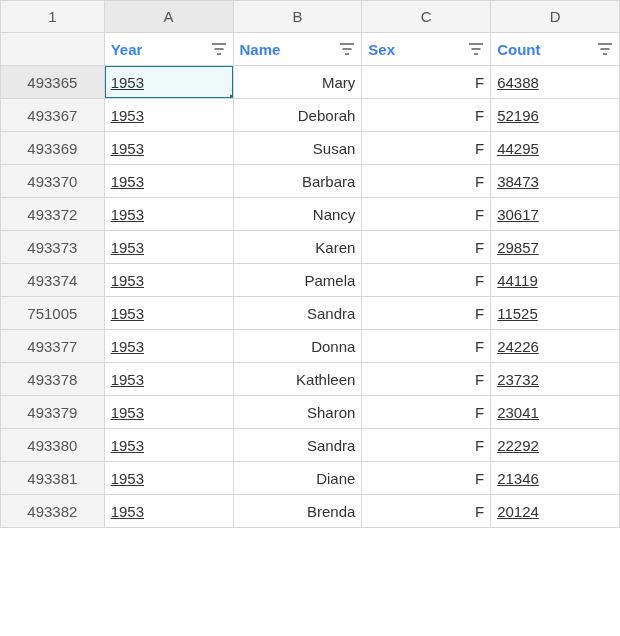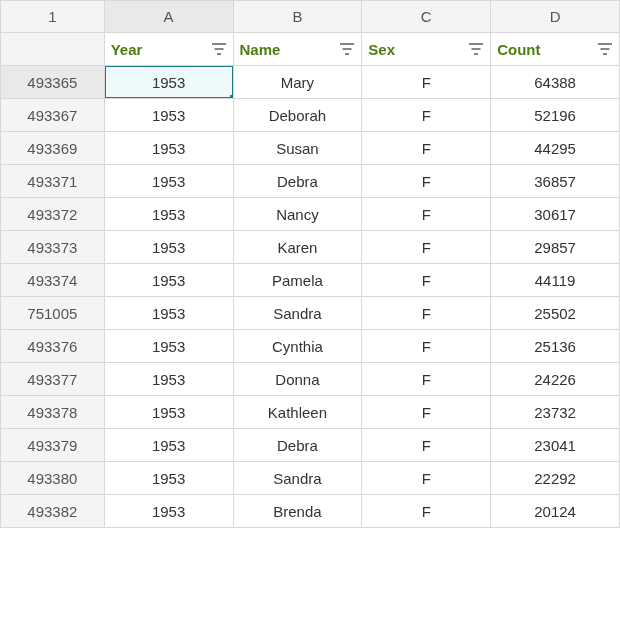--- a/index.html
+++ b/index.html
@@ -46,42 +46,42 @@
     background: #f4f4f4;
     border-left: 1px solid #d8d8d8;
     text-align: center;
     color: #555;
     font-weight: 400;
     width: 104px;
   }
   .field-hdr {
     background: #fff;
     font-weight: 600;
-    color: #4d7c0f;
+    color: #3b82f6;
     position: relative;
     padding-right: 28px;
     text-align: left;
   }
   .filter-icon {
     position: absolute;
     right: 6px;
     top: 50%;
     transform: translateY(-50%);
     width: 16px;
     height: 14px;
     display: inline-flex;
     align-items: center;
     justify-content: center;
     color: #666;
   }
   .data-cell {
     background: #fff;
   }
-  .num { text-align: center; }
-  .txt { text-align: center; }
+  .num { text-align: left; text-decoration: underline; }
+  .txt { text-align: right; }
   
   .sel-overlay {
     position: relative;
   }
   .sel-overlay .inner-sel {
     position: absolute;
     inset: -1px;
     border: 2px solid #1b7a8c;
     background: #eef9f9;
     pointer-events: none;
@@ -169,25 +169,25 @@
         <td class="data-cell num">52196</td>
       </tr>
       <tr>
         <th class="row-hdr">493369</th>
         <td class="data-cell num">1953</td>
         <td class="data-cell txt">Susan</td>
         <td class="data-cell txt">F</td>
         <td class="data-cell num">44295</td>
       </tr>
       <tr>
-        <th class="row-hdr">493371</th>
-        <td class="data-cell num">1953</td>
-        <td class="data-cell txt">Debra</td>
-        <td class="data-cell txt">F</td>
-        <td class="data-cell num">36857</td>
+        <th class="row-hdr">493370</th>
+        <td class="data-cell num">1953</td>
+        <td class="data-cell txt">Barbara</td>
+        <td class="data-cell txt">F</td>
+        <td class="data-cell num">38473</td>
       </tr>
       <tr>
         <th class="row-hdr">493372</th>
         <td class="data-cell num">1953</td>
         <td class="data-cell txt">Nancy</td>
         <td class="data-cell txt">F</td>
         <td class="data-cell num">30617</td>
       </tr>
       <tr>
         <th class="row-hdr">493373</th>
@@ -201,56 +201,56 @@
         <td class="data-cell num">1953</td>
         <td class="data-cell txt">Pamela</td>
         <td class="data-cell txt">F</td>
         <td class="data-cell num">44119</td>
       </tr>
       <tr>
         <th class="row-hdr">751005</th>
         <td class="data-cell num">1953</td>
         <td class="data-cell txt">Sandra</td>
         <td class="data-cell txt">F</td>
-        <td class="data-cell num">25502</td>
-      </tr>
-      <tr>
-        <th class="row-hdr">493376</th>
-        <td class="data-cell num">1953</td>
-        <td class="data-cell txt">Cynthia</td>
-        <td class="data-cell txt">F</td>
-        <td class="data-cell num">25136</td>
+        <td class="data-cell num">11525</td>
       </tr>
       <tr>
         <th class="row-hdr">493377</th>
         <td class="data-cell num">1953</td>
         <td class="data-cell txt">Donna</td>
         <td class="data-cell txt">F</td>
         <td class="data-cell num">24226</td>
       </tr>
       <tr>
         <th class="row-hdr">493378</th>
         <td class="data-cell num">1953</td>
         <td class="data-cell txt">Kathleen</td>
         <td class="data-cell txt">F</td>
         <td class="data-cell num">23732</td>
       </tr>
       <tr>
         <th class="row-hdr">493379</th>
         <td class="data-cell num">1953</td>
-        <td class="data-cell txt">Debra</td>
+        <td class="data-cell txt">Sharon</td>
         <td class="data-cell txt">F</td>
         <td class="data-cell num">23041</td>
       </tr>
       <tr>
         <th class="row-hdr">493380</th>
         <td class="data-cell num">1953</td>
         <td class="data-cell txt">Sandra</td>
         <td class="data-cell txt">F</td>
         <td class="data-cell num">22292</td>
+      </tr>
+      <tr>
+        <th class="row-hdr">493381</th>
+        <td class="data-cell num">1953</td>
+        <td class="data-cell txt">Diane</td>
+        <td class="data-cell txt">F</td>
+        <td class="data-cell num">21346</td>
       </tr>
       <tr>
         <th class="row-hdr">493382</th>
         <td class="data-cell num">1953</td>
         <td class="data-cell txt">Brenda</td>
         <td class="data-cell txt">F</td>
         <td class="data-cell num">20124</td>
       </tr>
     </tbody>
 </table>

